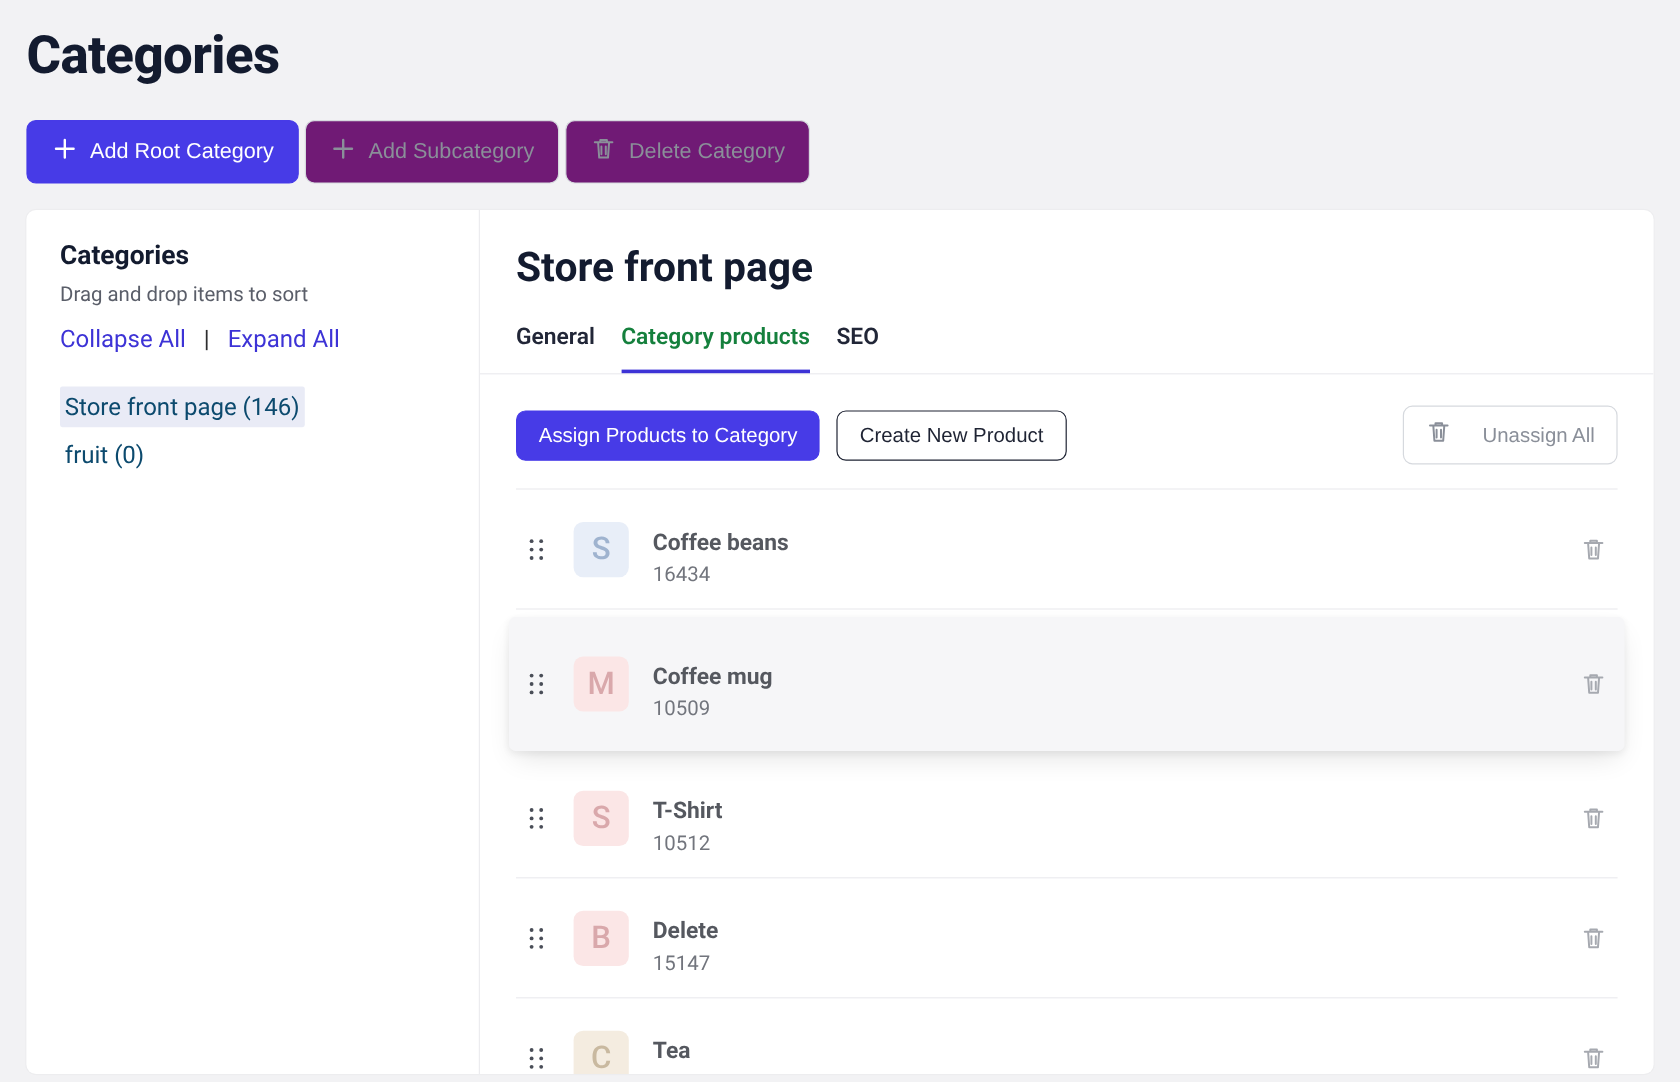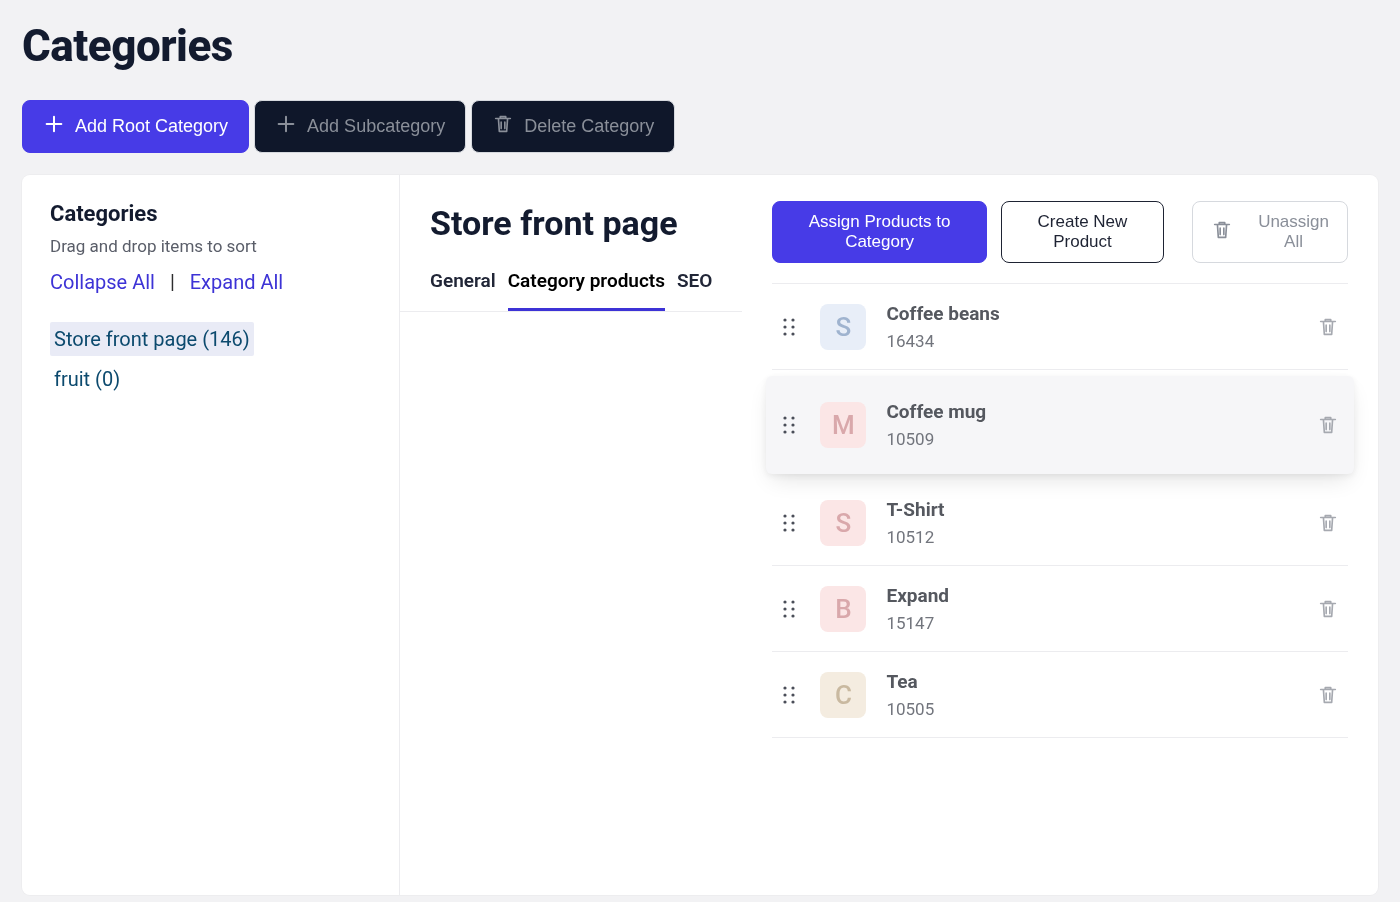--- a/index.html
+++ b/index.html
@@ -28,21 +28,21 @@
   }
   .btn {
     display: inline-flex;
     align-items: center;
     gap: 10px;
     font-size: 18px;
     font-weight: 500;
     padding: 12px 20px;
     border-radius: 8px;
     border: 1px solid #d6d9de;
-    background: #0f172a;
+    background: #701a75;
     color: #676b74;
     cursor: pointer;
   }
   .btn svg { width: 22px; height: 22px; }
   .btn.primary {
     background: #473be7;
     border-color: #473be7;
     color: #fff;
   }
   .btn.primary svg path { stroke: #fff; }
@@ -89,48 +89,49 @@
     cursor: pointer;
     display: inline-block;
   }
   .tree-item.selected {
     background: #e9ebf6;
     border-radius: 2px;
   }
   .main {
     flex: 1;
     display: flex;
+    flex-direction: column;
     overflow: hidden;
   }
   .main-header {
     padding: 28px 30px 0 30px;
   }
   .main-header h2 {
     font-size: 34px;
     font-weight: 700;
     color: #131b2f;
     margin-bottom: 26px;
   }
   .tabs {
     display: flex;
-    gap: 12px;
+    gap: 22px;
     border-bottom: 1px solid #ececef;
     margin: 0 -30px;
     padding: 0 30px;
   }
   .tab {
     font-size: 19px;
     font-weight: 600;
     color: #212637;
     padding-bottom: 16px;
     cursor: pointer;
     border-bottom: 3px solid transparent;
   }
   .tab.active {
-    color: #000000;
+    color: #15803d;
     border-bottom-color: #3d33d6;
   }
   .content {
     padding: 26px 30px 0 30px;
     flex: 1;
     overflow: hidden;
   }
   .content-actions {
     display: flex;
     align-items: center;
@@ -182,21 +183,21 @@
   .thumb {
     width: 46px; height: 46px;
     border-radius: 8px;
     display: flex; align-items: center; justify-content: center;
     font-size: 26px; font-weight: 500;
     flex-shrink: 0;
   }
   .thumb.blue { background: #e8eef8; color: #9fb3cf; }
   .thumb.pink { background: #fbe6e6; color: #d9a8ab; }
   .thumb.beige { background: #f4ece0; color: #c9b9a0; }
-  .product-info { flex: 1; min-width: 0; }
+  .product-info { flex: 1; min-width: 0; margin-top: 14px; }
   .product-name {
     font-size: 19px;
     font-weight: 700;
     color: #55585f;
     margin-bottom: 6px;
   }
   .product-id {
     font-size: 17px;
     color: #72757d;
   }
@@ -354,21 +355,21 @@
                   <circle cx="5" cy="5" r="1.6" fill="#4a4e58"></circle>
                   <circle cx="13" cy="5" r="1.6" fill="#4a4e58"></circle>
                   <circle cx="5" cy="12" r="1.6" fill="#4a4e58"></circle>
                   <circle cx="13" cy="12" r="1.6" fill="#4a4e58"></circle>
                   <circle cx="5" cy="19" r="1.6" fill="#4a4e58"></circle>
                   <circle cx="13" cy="19" r="1.6" fill="#4a4e58"></circle>
                 </svg>
               </div>
               <div class="thumb pink">B</div>
               <div class="product-info">
-                <div class="product-name">Expand</div>
+                <div class="product-name">Delete</div>
                 <div class="product-id">15147</div>
               </div>
               <div class="trash-btn">
                 <svg viewBox="0 0 24 24" fill="none">
                   <path d="M4 6h16M9 6V4h6v2M7 6l1 14h8l1-14M10 10v7M14 10v7" stroke="#a6a9b0" stroke-width="1.8" stroke-linecap="round" stroke-linejoin="round"></path>
                 </svg>
               </div>
             </div>
             <div class="product-row">
               <div class="drag-handle">

